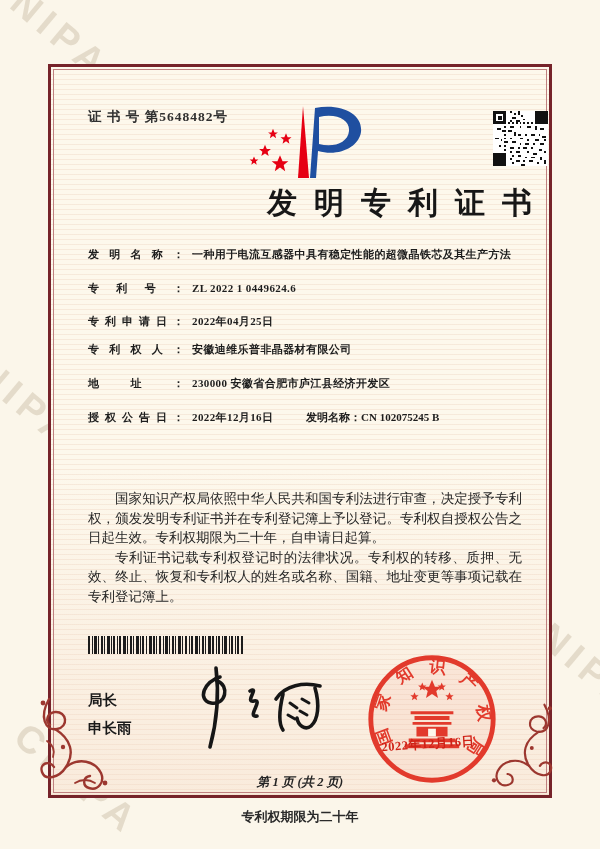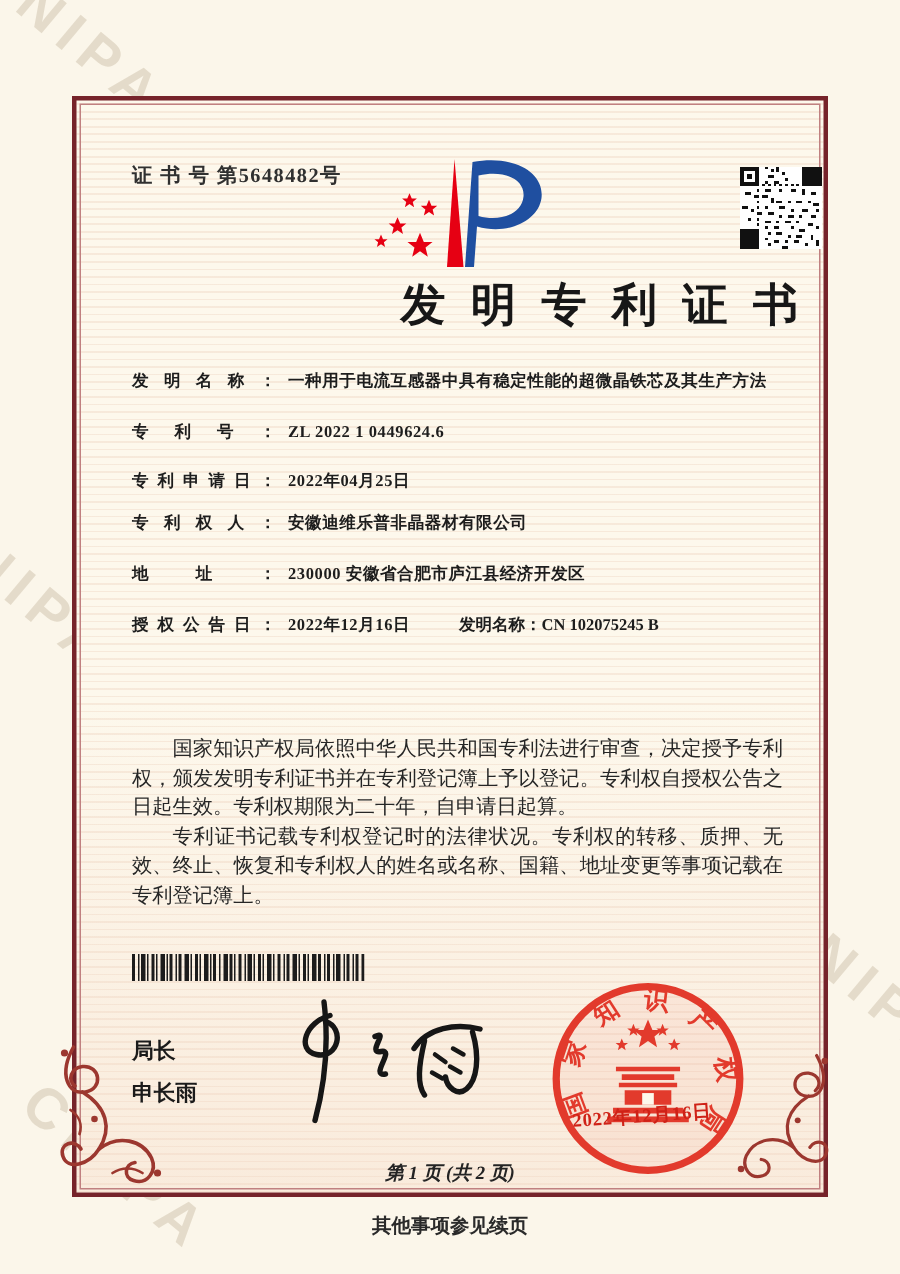--- a/index.html
+++ b/index.html
@@ -220,13 +220,13 @@
       <path d="M20,38 C36,48 40,62 31,76 C24,87 10,90 7,81 C4,72 15,69 19,76"></path>
       <path d="M31,76 C44,66 60,70 66,82 C70,91 63,100 54,97 C47,95 48,86 55,85"></path>
       <circle cx="8" cy="12" r="2.4" fill="#9c372f" stroke="none"></circle>
       <circle cx="28" cy="56" r="2.2" fill="#9c372f" stroke="none"></circle>
       <circle cx="70" cy="92" r="2.4" fill="#9c372f" stroke="none"></circle>
     </svg>
   </div>
 
 </div>
 
-<div class="footer-note">其他事项参见续页</div>
+<div class="footer-note">专利权期限为二十年</div>
 
 </body></html>

